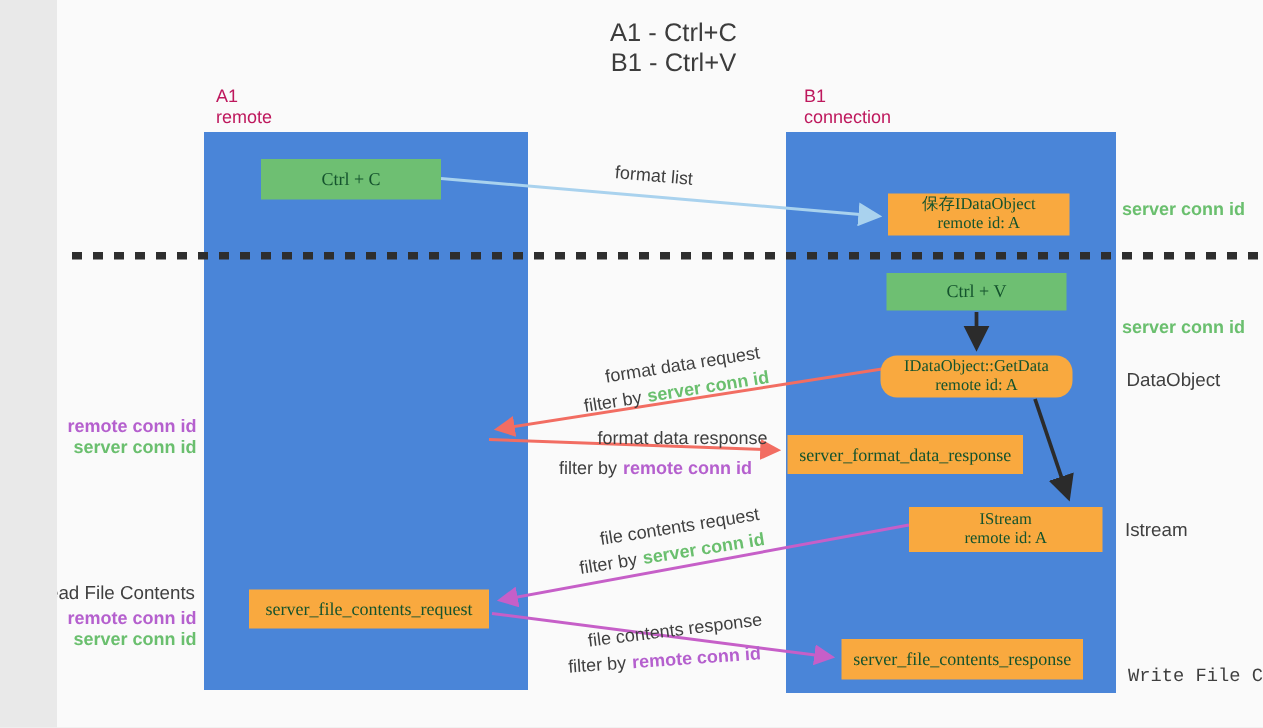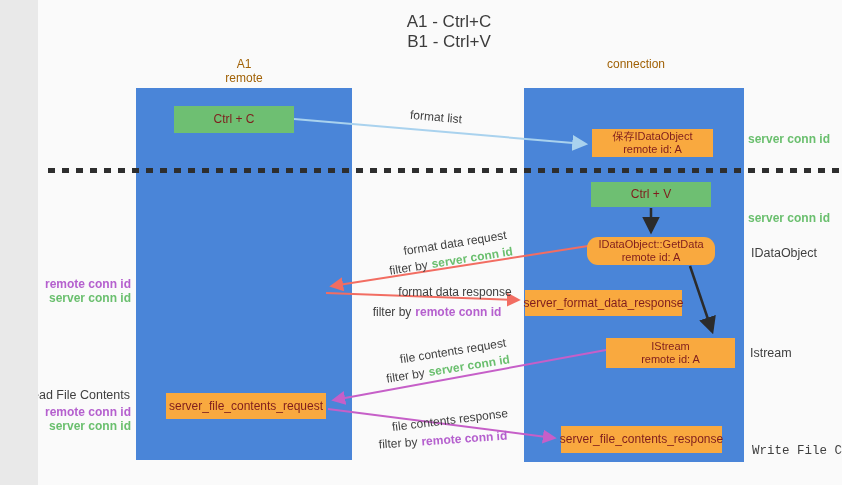--- a/index.html
+++ b/index.html
@@ -7,37 +7,37 @@
   body { font-family:"Liberation Sans", sans-serif; }
   .stage {
     position:relative; width:842px; height:485px;
     background:#fafafa; overflow:hidden;margin-left:38px;
   }
   .title {
     position:absolute; left:0; top:12px; width:822px;
     text-align:center; font-size:17px; line-height:20px; color:#3c3c3c;
   }
   .col-header {
-    position:absolute; width:200px; text-align:center;
-    font-size:12px; line-height:14px; color:#a16207; top:57px;
+    position:absolute; width:200px; 
+    font-size:12px; line-height:14px; color:#be185d; top:57px;
   }
   .col-header.a1 { left:106px; }
   .col-header.b1 { left:498px; }
   .lane { position:absolute; background:#4a85d8; }
   .lane.a1 { left:98px; top:88px; width:216px; height:372px; }
   .lane.b1 { left:486px; top:88px; width:220px; height:374px; }
   .divider {
     position:absolute; left:10px; top:168px; width:812px; height:5px;
     background:repeating-linear-gradient(to right,#2e2e2e 0 7px,transparent 7px 14px);
   }
   .arrows { position:absolute; left:0; top:0; pointer-events:none; }
   .node {
     position:absolute; display:flex; flex-direction:column;
     align-items:center; justify-content:center;
-    color:#7f1d1d; text-align:center; font-size:12px; line-height:13px;
+    color:#14532d; text-align:center; font-size:12px; line-height:13px;font-family:Liberation Serif, serif;
   }
   .node.orange { background:#f9a93f; }
   .node.green  { background:#6ebf72; }
   .node .l2 { font-size:11px; line-height:13px; }
   .node .l1b { font-size:11px; line-height:13px; }
   .elabel {
     position:absolute; white-space:nowrap; font-size:12px; color:#3f3f3f;
     transform-origin:50% 50%;
   }
   .slabel { position:absolute; white-space:nowrap; font-size:12.5px; color:#3f3f3f; }
@@ -54,20 +54,21 @@
   <div class="title">
     <div>A1 - Ctrl+C</div>
     <div>B1 - Ctrl+V</div>
   </div>
 
   <div class="col-header a1">
     <div>A1</div>
     <div>remote</div>
   </div>
   <div class="col-header b1">
+    <div>B1</div>
     <div>connection</div>
   </div>
 
   <div class="lane a1"></div>
   <div class="lane b1"></div>
 
   <div class="divider"></div>
 
   <svg class="arrows" width="842" height="485">
     <defs>
@@ -146,21 +147,21 @@
     <span class="fb">filter by</span><span class="green-t">server conn id</span>
   </div>
 
   <div class="elabel" style="left:412px;top:420px;transform:translate(-50%,-50%) rotate(-7deg);">file contents response</div>
   <div class="elabel" style="left:405px;top:440px;transform:translate(-50%,-50%) rotate(-4deg);">
     <span class="fb">filter by</span><span class="purple-t">remote conn id</span>
   </div>
 
   <div class="slabel green-t" style="left:710px;top:132px;font-size:12px;">server conn id</div>
   <div class="slabel green-t" style="left:710px;top:211px;font-size:12px;">server conn id</div>
-  <div class="slabel" style="left:713px;top:246px;">IDataObject</div>
+  <div class="slabel" style="left:713px;top:246px;">DataObject</div>
   <div class="slabel" style="left:712px;top:346px;">Istream</div>
   <div class="slabel" style="left:714px;top:444px;font-family:Liberation Mono, monospace;">Write File Contents</div>
 
   <div class="slabel stack" style="right:749px;top:277px;">
     <div class="purple-t">remote conn id</div>
     <div class="green-t">server conn id</div>
   </div>
   <div class="slabel" style="right:750px;top:388px;">Read File Contents</div>
   <div class="slabel stack" style="right:749px;top:405px;">
     <div class="purple-t">remote conn id</div>

